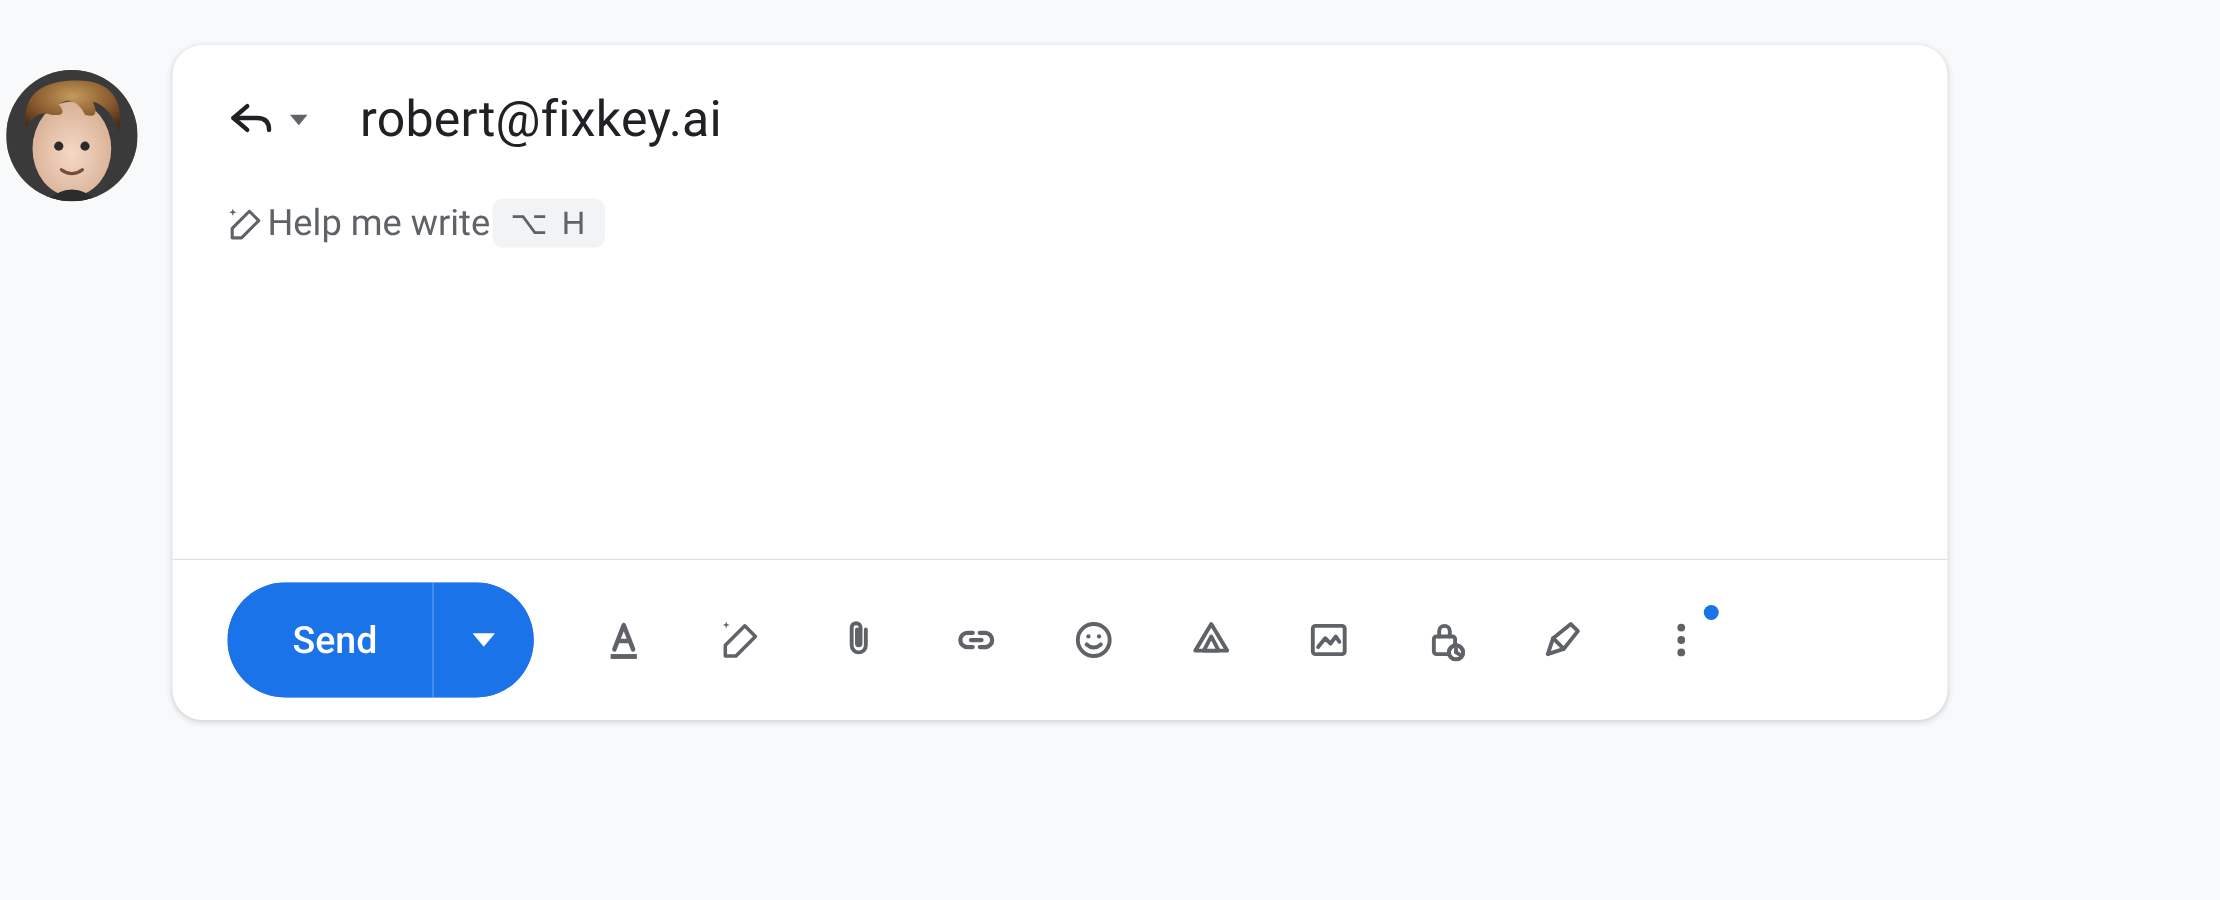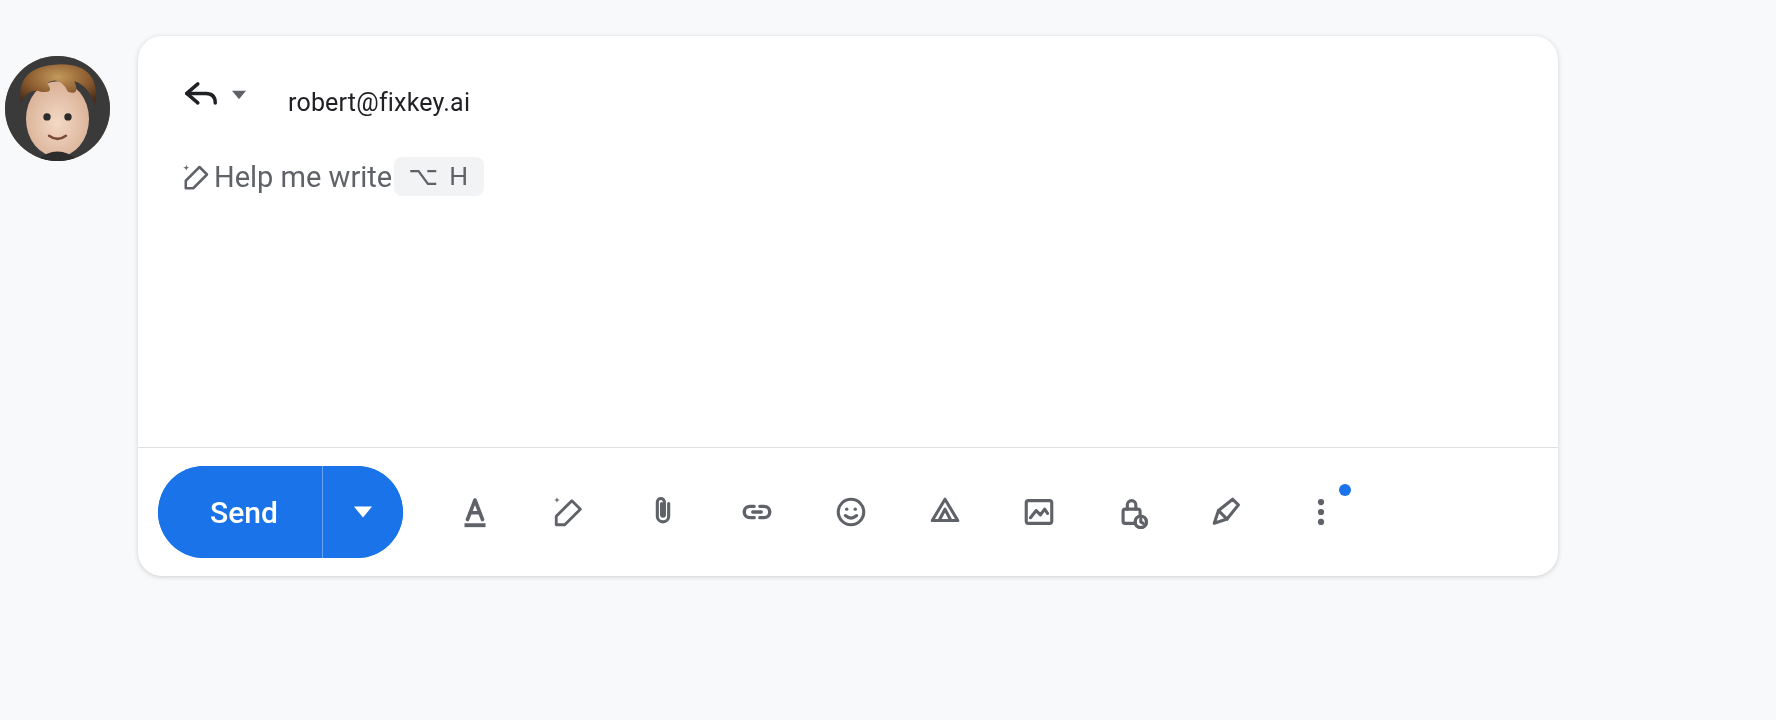--- a/index.html
+++ b/index.html
@@ -28,21 +28,21 @@
 
   .header-row {
     display: flex; align-items: center;
     padding: 36px 44px 0 44px;
     gap: 14px;
   }
   .reply-arrow { width: 38px; height: 38px; display: flex; align-items: center; justify-content: center; cursor: pointer; }
   .reply-arrow svg { width: 38px; height: 38px; }
   .reply-caret { width: 18px; height: 18px; display: flex; align-items: center; justify-content: center; cursor: pointer; margin-left: -4px; margin-right: 26px; }
   .reply-caret svg { width: 14px; height: 14px; }
-  .recipient { font-size: 25px; font-weight: 400; letter-spacing: .2px; color: #202124; margin-top: 16px; }
+  .recipient { font-size: 40px; font-weight: 400; letter-spacing: .2px; color: #202124; }
 
   .body-area {
     padding: 40px 44px 0 44px;
     flex: 1;
   }
   .help-write {
     display: inline-flex; align-items: center; gap: 2px;
     color: #5f6368; font-size: 29px; font-weight: 400;
     cursor: pointer;
   }
@@ -54,21 +54,21 @@
     padding: 4px 14px;
     font-size: 26px; letter-spacing: 2px;
     color:#5f6368; font-family: Arial, sans-serif;
   }
 
   .divider { height: 1px; background: #e0e0e0; margin: 0; }
 
   .toolbar {
     height: 128px;
     display: flex; align-items: center;
-    padding: 0 20px;
+    padding: 0 44px;
     gap: 50px;
     position: relative;
   }
 
   .send-group {
     display: flex; align-items: stretch;
     height: 92px;
     border-radius: 46px;
     overflow: hidden;
     background: #1a73e8;

